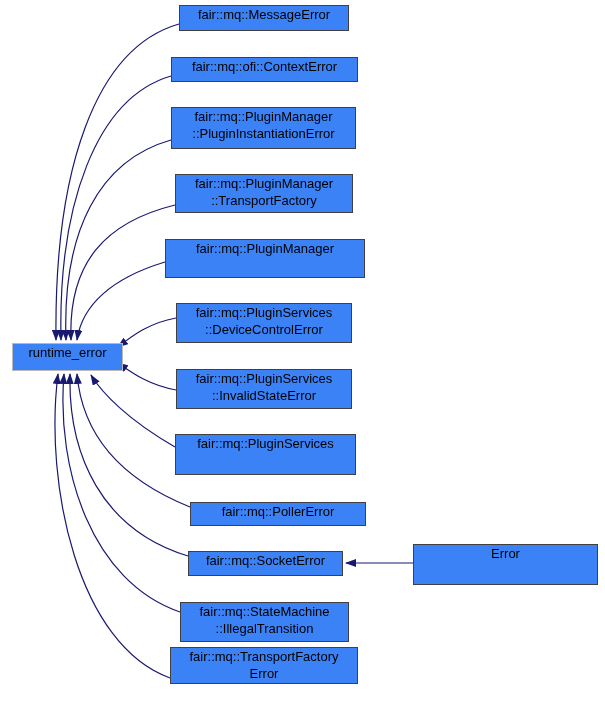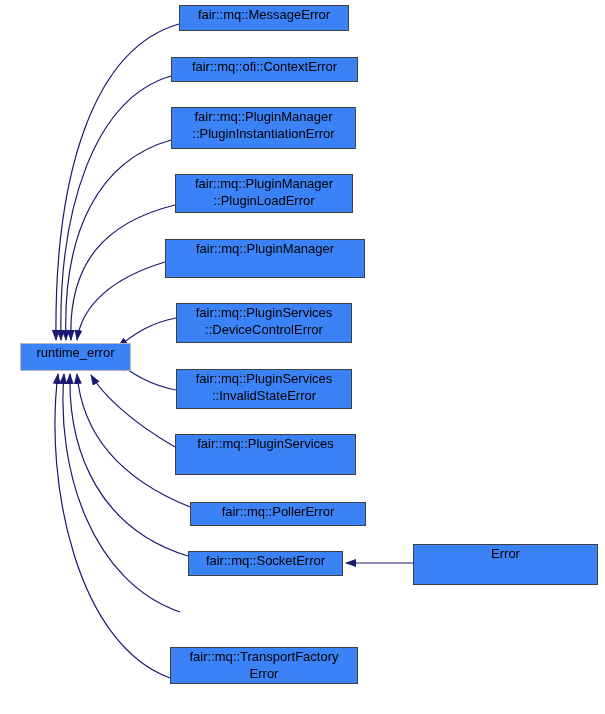--- a/index.html
+++ b/index.html
@@ -54,40 +54,40 @@
       <path d="M 176,390 C 148,385 131,372 118,363" marker-end="url(#arrow)"></path>
       <path d="M 175,447 C 128,420 102,393 91,375" marker-end="url(#arrow)"></path>
       <path d="M 190,507 C 118,478 82,432 77,374" marker-end="url(#arrow)"></path>
       <path d="M 188,556 C 102,530 68,455 70,374" marker-end="url(#arrow)"></path>
       <path d="M 180,612 C 92,582 56,470 64,374" marker-end="url(#arrow)"></path>
       <path d="M 170,678 C 78,645 44,485 58,374" marker-end="url(#arrow)"></path>
       <path d="M 413,563 L 346,563" marker-end="url(#arrow)"></path>
     </g>
   </svg>
 
-  <div class="node base" style="left:20px;top:343px;width:111px;height:28px">
+  <div class="node base" style="left:12px;top:343px;width:111px;height:28px">
     <span>runtime_error</span>
   </div>
 
   <div class="node" style="left:179px;top:5px;width:170px;height:26px">
     <span>fair::mq::MessageError</span>
   </div>
 
   <div class="node" style="left:171px;top:57px;width:187px;height:25px">
     <span>fair::mq::ofi::ContextError</span>
   </div>
 
   <div class="node" style="left:171px;top:107px;width:185px;height:42px">
     <span>fair::mq::PluginManager</span>
     <span>::PluginInstantiationError</span>
   </div>
 
   <div class="node" style="left:175px;top:174px;width:178px;height:39px">
     <span>fair::mq::PluginManager</span>
-    <span>::PluginLoadError</span>
+    <span>::TransportFactory</span>
   </div>
 
   <div class="node" style="left:165px;top:239px;width:200px;height:39px">
     <span>fair::mq::PluginManager</span>
   </div>
 
   <div class="node" style="left:176px;top:303px;width:176px;height:40px">
     <span>fair::mq::PluginServices</span>
     <span>::DeviceControlError</span>
   </div>
@@ -102,20 +102,24 @@
   </div>
 
   <div class="node" style="left:190px;top:502px;width:176px;height:24px">
     <span>fair::mq::PollerError</span>
   </div>
 
   <div class="node" style="left:188px;top:551px;width:155px;height:25px">
     <span>fair::mq::SocketError</span>
   </div>
 
+  <div class="node" style="left:180px;top:602px;width:169px;height:40px">
+    <span>fair::mq::StateMachine</span>
+    <span>::IllegalTransition</span>
+  </div>
 
   <div class="node" style="left:170px;top:647px;width:188px;height:37px">
     <span>fair::mq::TransportFactory</span>
     <span>Error</span>
   </div>
 
   <div class="node" style="left:413px;top:544px;width:185px;height:41px">
     <span>Error</span>
   </div>
 

